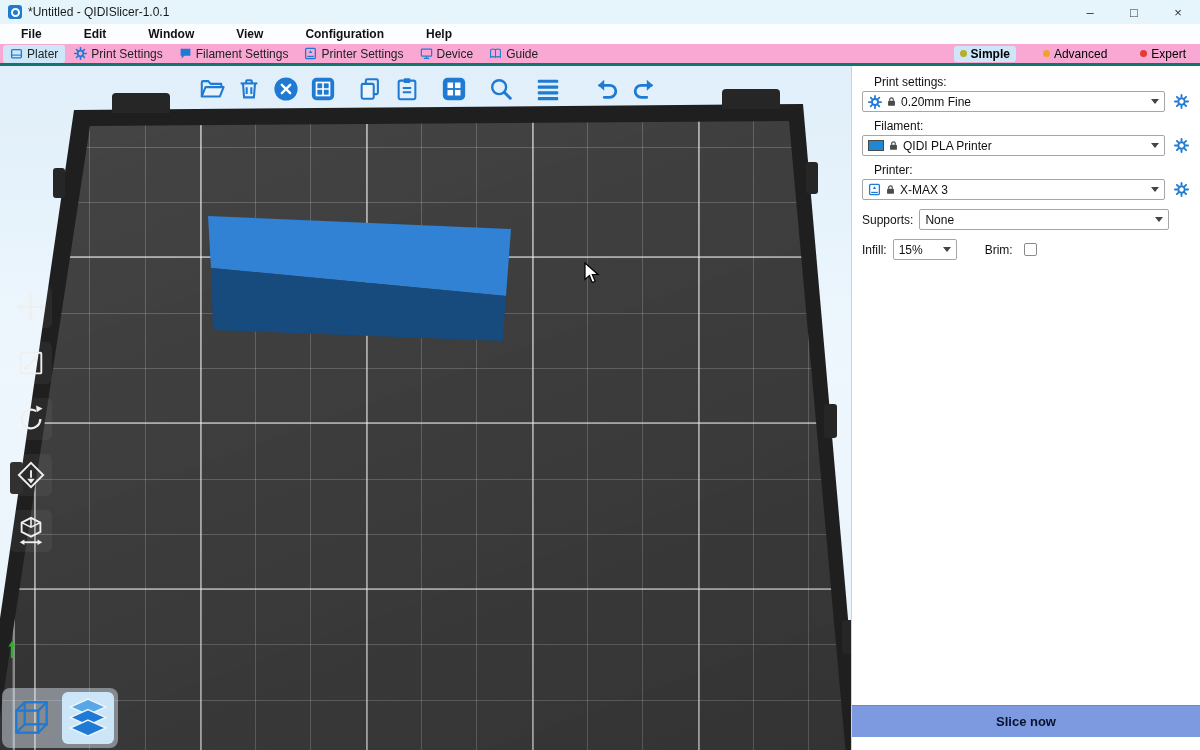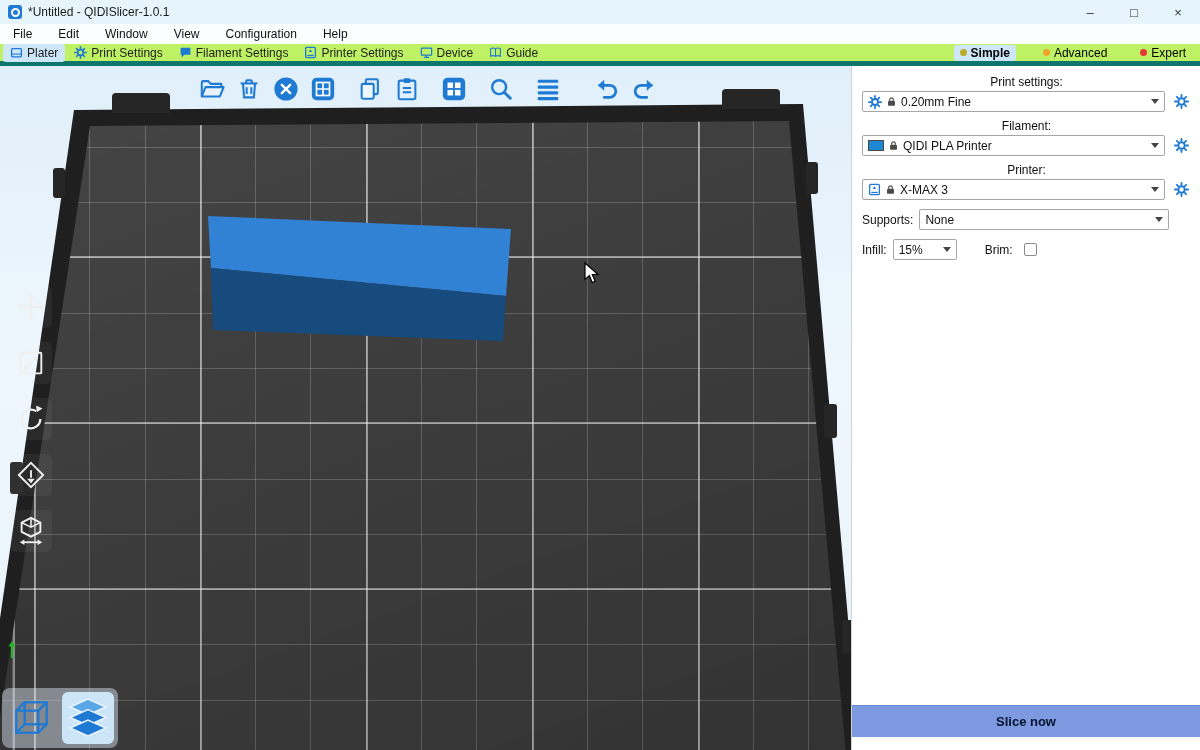--- a/index.html
+++ b/index.html
@@ -14,24 +14,24 @@
               margin-right:6px; position:relative; flex:none; }
   .app-icon::after { content:""; position:absolute; inset:2.5px; border:2px solid #fff;
               border-radius:50%; }
   .win-controls { margin-left:auto; display:flex; height:100%; }
   .wc { width:44px; display:flex; align-items:center; justify-content:center;
         font-size:13px; color:#333; }
 
   
   .menubar { height:20px; background:#fbfdff; display:flex; align-items:center;
              font-size:12px; color:#111; }
-  .menu-item { padding:0 13px; }
-
-  
-  .tabbar { height:22px; background:#bef264; border-bottom:5px solid #0f766e;
+  .menu-item { padding:0 21px;font-weight:bold; }
+
+  
+  .tabbar { height:22px; background:#f9a8d4; border-bottom:3px solid #0f766e;
             display:flex; align-items:center; padding:0 3px; font-size:12px; }
   .tab { display:flex; align-items:center; gap:4px; padding:2px 7px; border-radius:3px;
          margin-right:2px; color:#222; white-space:nowrap; }
   .tab svg { width:13px; height:13px; color:#1f7ad4; flex:none; }
   .tab.active { background:#cde6f8; }
   .modes { margin-left:auto; display:flex; align-items:center; gap:21px; padding-right:5px; }
   .mode { display:flex; align-items:center; gap:4px; padding:1px 6px; border-radius:3px; }
   .mode.active { background:#cde6f8; font-weight:bold; }
   .dot { width:7px; height:7px; border-radius:50%; flex:none; }
   .dot-simple { background:#b9ad2a; }
@@ -82,21 +82,21 @@
                   padding:4px; background:rgba(223,238,248,0.45); border-radius:8px; }
   .view-btn { width:52px; height:52px; display:flex; align-items:center; justify-content:center;
               border-radius:6px; }
   .view-btn.active { background:#cde6f7; }
   .view-btn svg { width:42px; height:42px; }
 
   
   .sidebar { position:absolute; top:66px; left:851px; width:349px; height:684px;
              background:#fff; border-left:1px solid #d2d2d2; font-size:12px; color:#111;
              padding:6px 9px 0 10px; }
-  .sb-label { margin:3px 12px 2px;text-align:center; }
+  .sb-label { margin:3px 12px 2px; }
   .combo-row { display:flex; align-items:center; }
   .combo { flex:1; height:21px; border:1px solid #a6a6a6; border-radius:2px; background:#fff;
            display:flex; align-items:center; gap:4px; padding:0 5px; min-width:0; }
   .combo .val { white-space:nowrap; overflow:hidden; }
   .chev { margin-left:auto; width:0; height:0; border-left:4px solid transparent;
           border-right:4px solid transparent; border-top:5px solid #444; flex:none; }
   .gear-sm { width:14px; height:14px; color:#1f7ad4; flex:none; }
   .lock-sm { width:11px; height:11px; color:#4a4a4a; flex:none; }
   .printer-sm { width:13px; height:13px; color:#1f7ad4; flex:none; }
   .gear-btn { width:20px; height:20px; margin-left:6px; display:flex; align-items:center;

